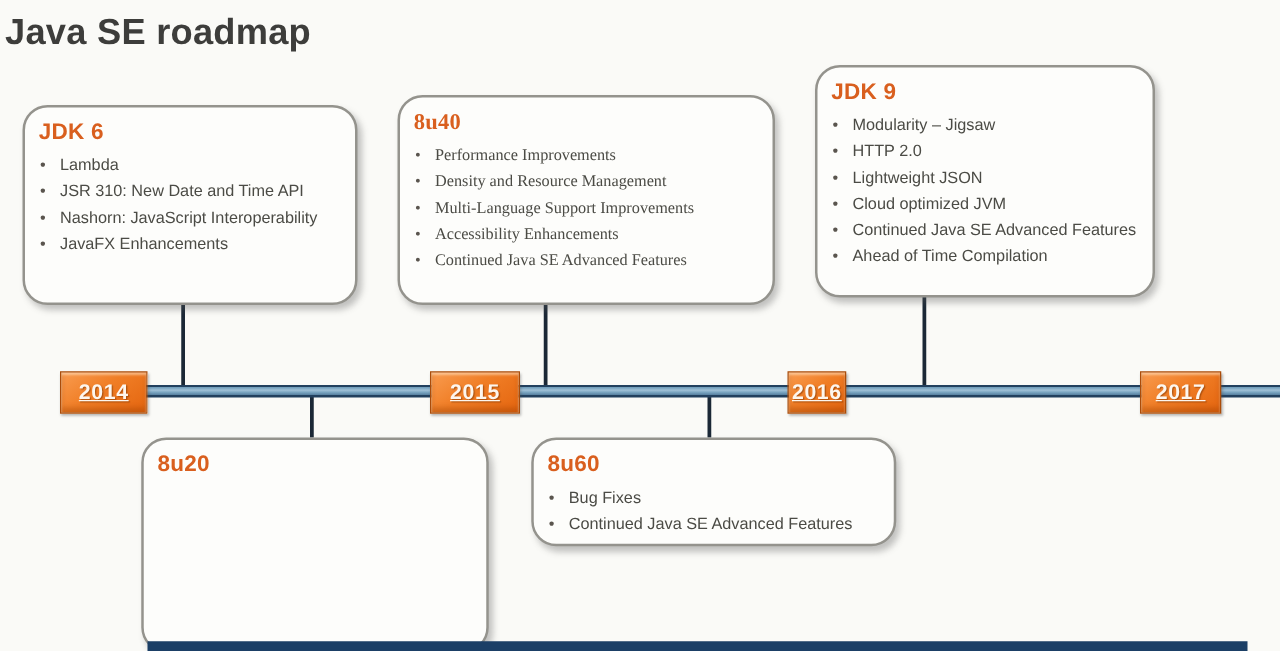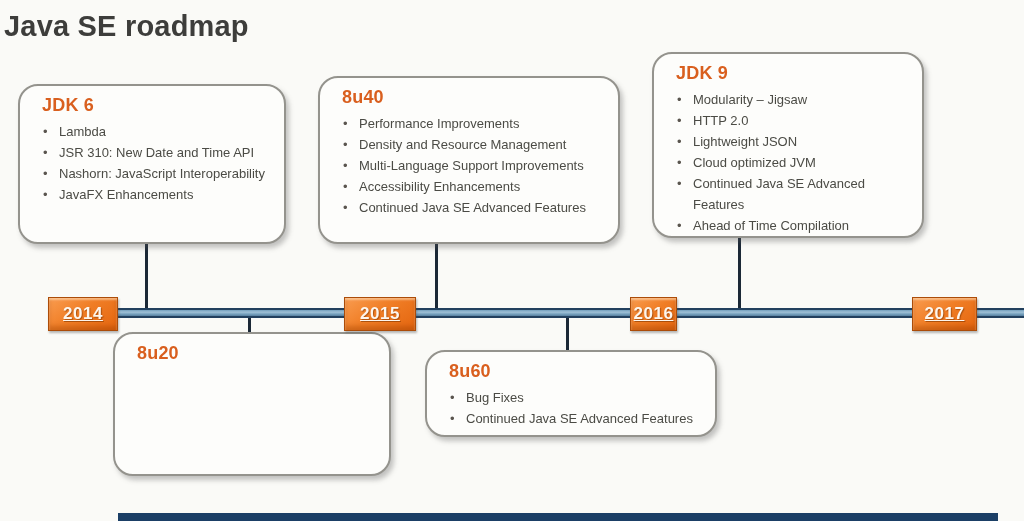--- a/index.html
+++ b/index.html
@@ -18,21 +18,21 @@
     letter-spacing: 0.2px;
   }
 
   
   .box {
     position: absolute;
     background: #fdfdfb;
     border: 2px solid #94938d;
     border-radius: 20px;
     box-shadow: 3px 4px 5px rgba(90,90,90,0.35);
-    padding: 9px 12px 8px 22px;
+    padding: 9px 12px 8px 11px;
   }
   .box h3 {
     font-size: 18px; font-weight: bold; color: #d95f1e;
     margin-bottom: 5px; letter-spacing: 0.2px;
   }
   .box ul { list-style: none; }
   .box li {
     position: relative;
     font-size: 13px; color: #4b4b45;
     line-height: 21px;
@@ -103,21 +103,21 @@
   <div class="box" style="left:18px; top:84px; width:268px; height:160px;">
     <h3>JDK 6</h3>
     <ul>
       <li>Lambda</li>
       <li>JSR 310: New Date and Time API</li>
       <li>Nashorn: JavaScript Interoperability</li>
       <li>JavaFX Enhancements</li>
     </ul>
   </div>
 
-  <div class="box" style="left:318px; top:76px; width:302px; height:168px;">
+  <div class="box" style="left:318px; top:76px; width:302px; height:168px;font-family:Liberation Serif, serif;">
     <h3>8u40</h3>
     <ul>
       <li>Performance Improvements</li>
       <li>Density and Resource Management</li>
       <li>Multi-Language Support Improvements</li>
       <li>Accessibility Enhancements</li>
       <li>Continued Java SE Advanced Features</li>
     </ul>
   </div>
 
@@ -126,21 +126,21 @@
     <ul>
       <li>Modularity – Jigsaw</li>
       <li>HTTP 2.0</li>
       <li>Lightweight JSON</li>
       <li>Cloud optimized JVM</li>
       <li>Continued Java SE Advanced Features</li>
       <li>Ahead of Time Compilation</li>
     </ul>
   </div>
 
-  <div class="box" style="left:113px; top:332px; width:278px; height:144px;">
+  <div class="box" style="left:113px; top:350px; width:278px; height:172px;">
     <h3>8u20</h3>
   </div>
 
   <div class="box" style="left:425px; top:350px; width:292px; height:87px;">
     <h3>8u60</h3>
     <ul>
       <li>Bug Fixes</li>
       <li>Continued Java SE Advanced Features</li>
     </ul>
   </div>

